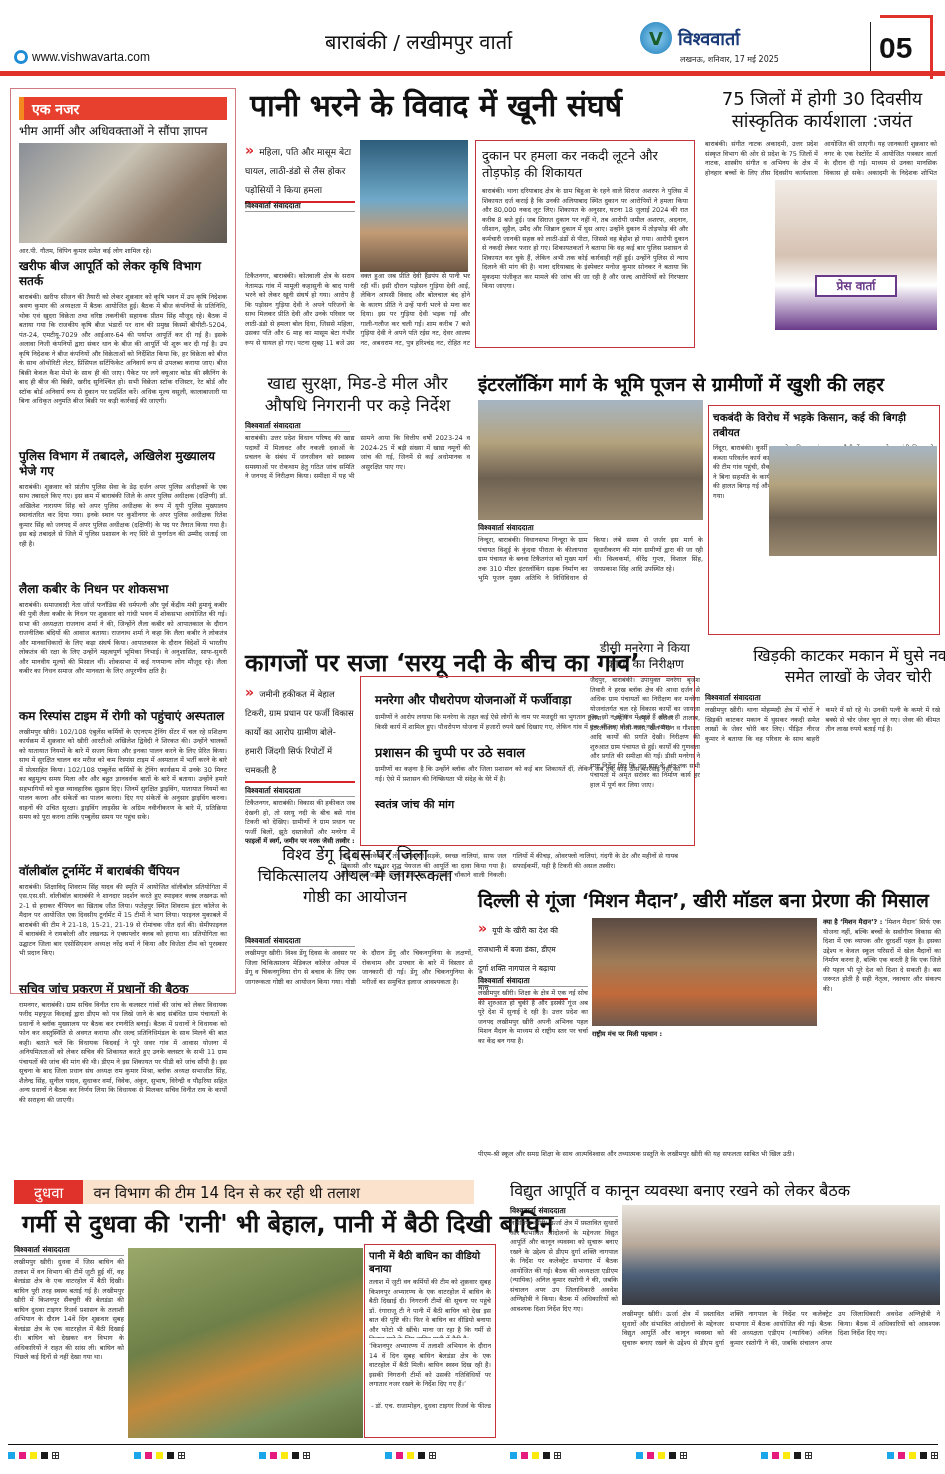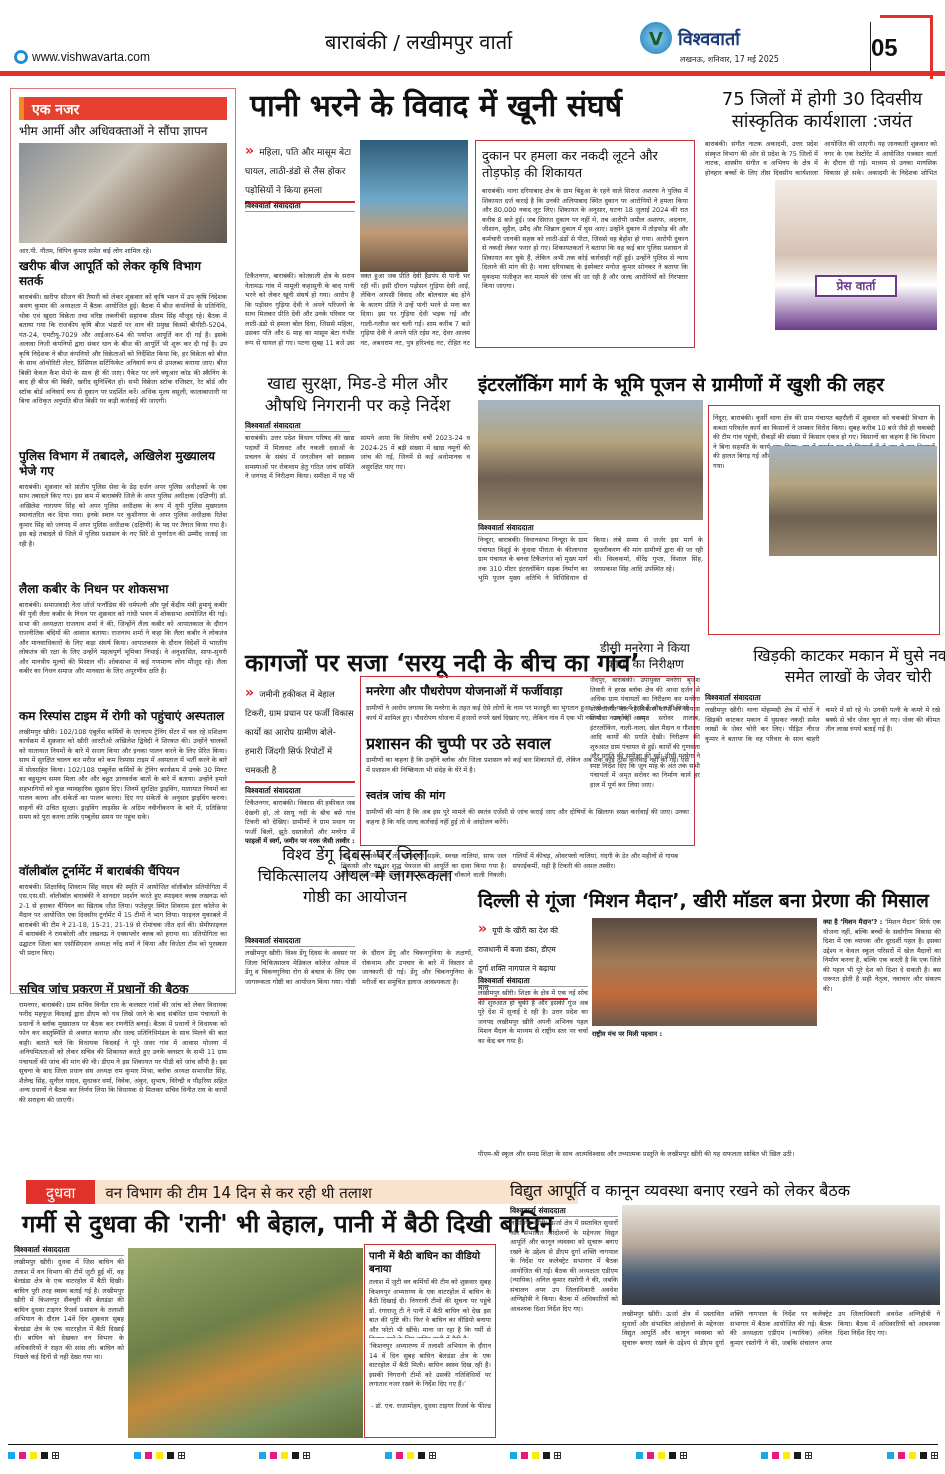--- a/index.html
+++ b/index.html
@@ -6,21 +6,21 @@
 body{width:945px;height:1474px;background:#fff;font-family:"DejaVu Sans",sans-serif;color:#111;position:relative;overflow:hidden}
 .abs{position:absolute}
 .masthead{left:0;top:0;width:945px;height:76px}
 .url{left:14px;top:50px;font-size:12px;font-family:"Liberation Sans",sans-serif;display:flex;align-items:center;gap:4px}
 .ie{width:14px;height:14px;border-radius:50%;border:3px solid #1e8bd6;display:inline-block}
 .section-title{left:325px;top:28px;font-size:20px;font-family:"DejaVu Sans",sans-serif;color:#111}
 .logo{left:640px;top:22px;display:flex;align-items:center;gap:6px}
 .logo-mark{width:32px;height:32px;border-radius:50%;background:radial-gradient(circle,#8fd0f0,#1a7ab8);display:flex;align-items:center;justify-content:center;color:#1b5d2a;font-weight:bold;font-size:18px}
 .logo-name{font-size:18px;font-weight:bold;color:#1a3a78}
 .dateline{left:680px;top:53px;font-size:8px;color:#222}
-.pageno{left:870px;top:22px;width:62px;height:52px;border-left:1px solid #222;font-size:24px;font-family:"Liberation Sans",sans-serif;font-weight:bold;line-height:52px}
+.pageno{left:870px;top:22px;width:62px;height:52px;border-left:1px solid #222;font-size:30px;font-family:"Liberation Sans",sans-serif;font-weight:bold;padding-left:8px;line-height:52px}
 .pagebox{left:930px;top:15px;width:3px;height:64px;background:#e0322b}
 .pagebox-top{left:880px;top:15px;width:53px;height:3px;background:#e0322b}
 .redbar{left:0;top:71px;width:945px;height:5px;background:#e0322b}
 .col{font-size:6.5px;line-height:9.5px;color:#333;text-align:justify;overflow:hidden}
 .box{border:1px solid #c8323a}
 .h-small{font-size:12px;font-weight:bold;line-height:15px;color:#111}
 .h-mid{font-size:15px;line-height:19px;color:#111}
 .h-big{font-size:30px;font-weight:bold;line-height:36px;color:#111;white-space:nowrap}
 .h-big2{font-size:23px;line-height:28px;color:#111;text-align:center}
 .byline{font-size:7.5px;font-weight:bold;border-bottom:1px solid #999;padding-bottom:1px;margin-bottom:2px}
@@ -109,44 +109,44 @@
 </div>
 
 <div class="abs h-big" style="left:478px;top:372px;width:465px;font-size:19px;line-height:24px;font-weight:bold">इंटरलॉकिंग मार्ग के भूमि पूजन से ग्रामीणों में खुशी की लहर</div>
 <div class="abs photo-crowd" style="left:478px;top:400px;width:225px;height:120px"></div>
 <div class="abs" style="left:478px;top:522px;width:225px">
   <div class="byline" style="width:110px">विश्ववार्ता संवाददाता</div>
   <div class="col" style="height:76px;column-count:2;column-gap:6px">निन्दूरा, बाराबंकी। विधानसभा निन्दूरा के ग्राम पंचायत विशुई के कुंदवा पीराता के कीलापारा ग्राम पंचायत के बनवा टिकैतगंज को मुख्य मार्ग तक 310 मीटर इंटरलॉकिंग सड़क निर्माण का भूमि पूजन मुख्य अतिथि ने विधिविधान से किया। लंबे समय से जर्जर इस मार्ग के सुधारीकरण की मांग ग्रामीणों द्वारा की जा रही थी। विश्वकर्मा, वीरेंद्र गुप्ता, विशाल सिंह, जयप्रकाश सिंह आदि उपस्थित रहे।</div>
 </div>
 
 <div class="abs box" style="left:708px;top:405px;width:232px;height:230px;padding:4px">
+  <div class="h-small" style="font-size:10.5px">चकबंदी के विरोध में भड़के किसान, कई की बिगड़ी तबीयत</div>
   <div class="photo-crowd abs" style="left:60px;top:40px;width:168px;height:110px"></div>
   <div class="col" style="margin-top:4px;height:200px">निंदूरा, बाराबंकी। कुर्सी थाना क्षेत्र की ग्राम पंचायत बहरौली में शुक्रवार को चकबंदी विभाग के कब्जा परिवर्तन कार्य का किसानों ने जमकर विरोध किया। सुबह करीब 10 बजे जैसे ही चकबंदी की टीम गांव पहुंची, सैकड़ों की संख्या में किसान एकत्र हो गए। किसानों का कहना है कि विभाग ने बिना सहमति के कार्य शुरू किया। धूप में प्रदर्शन कर रहे किसानों में से चार से छह किसानों की हालत बिगड़ गई और वे चक्कर खाकर गिर पड़े। उन्हें तत्काल निजी अस्पताल में भर्ती कराया गया।</div>
 </div>
 
 <div class="abs h-big" style="left:245px;top:645px;width:420px;font-size:24px">कागजों पर सजा ‘सरयू नदी के बीच का गांव’</div>
 <div class="abs" style="left:245px;top:682px;width:110px">
   <span class="bullet">»</span>
   <span style="font-size:8.5px;line-height:13px">जमीनी हकीकत में बेहाल टिकरी, ग्राम प्रधान पर फर्जी विकास कार्यों का आरोप ग्रामीण बोले- हमारी जिंदगी सिर्फ रिपोर्टों में चमकती है</span>
   <div style="border-bottom:2px solid #d8232a;margin-top:4px"></div>
 </div>
 <div class="abs" style="left:245px;top:785px;width:110px">
   <div class="byline">विश्ववार्ता संवाददाता</div>
   <div class="col" style="height:38px">टिकैतनगर, बाराबंकी। विकास की हकीकत जब देखनी हो, तो सरयू नदी के बीच बसे गांव टिकरी को देखिए। ग्रामीणों ने ग्राम प्रधान पर फर्जी बिलों, झूठे दस्तावेजों और मनरेगा में घोटाले के गंभीर आरोप लगाए हैं।</div>
   <div class="col" style="font-weight:bold;color:#111">फाइलों में स्वर्ग, जमीन पर नरक जैसी तस्वीर :</div>
 </div>
 <div class="abs col" style="left:341px;top:852px;width:337px;height:32px;column-count:2;column-gap:6px">गांव के दस्तावेजों में तो चमचमाती सड़कें, स्वच्छ नालियां, साफ जल निकासी और घर-घर शुद्ध पेयजल की आपूर्ति का दावा किया गया है। लेकिन जब जमीनी हालात देखे गए तो सन्नाटा चौंकाने वाली निकली। गलियों में कीचड़, ओवरफ्लो नालियां, गंदगी के ढेर और महीनों से गायब सफाईकर्मी, यही है टिकरी की असल तस्वीर।</div>
 
-<div class="abs box" style="left:360px;top:676px;width:335px;height:170px;padding:5px">
+<div class="abs box" style="left:360px;top:676px;width:335px;height:170px;padding:14px">
   <div class="h-mid" style="font-size:12px;font-weight:bold">मनरेगा और पौधरोपण योजनाओं में फर्जीवाड़ा</div>
   <div class="col" style="height:30px;margin-top:3px">ग्रामीणों ने आरोप लगाया कि मनरेगा के तहत कई ऐसे लोगों के नाम पर मजदूरी का भुगतान हुआ, जो न तो गांव में रहते हैं और न ही किसी कार्य में शामिल हुए। पौधरोपण योजना में हजारों रुपये खर्च दिखाए गए, लेकिन गांव में एक भी नया पौधा नजर नहीं आया।</div>
-  <div class="h-mid" style="font-size:16px;font-weight:bold">प्रशासन की चुप्पी पर उठे सवाल</div>
+  <div class="h-mid" style="font-size:13px;font-weight:bold">प्रशासन की चुप्पी पर उठे सवाल</div>
   <div class="col" style="height:30px;margin-top:3px">ग्रामीणों का कहना है कि उन्होंने ब्लॉक और जिला प्रशासन को कई बार शिकायतें दीं, लेकिन अब तक कोई ठोस कार्रवाई नहीं की गई। ऐसे में प्रशासन की निष्क्रियता भी संदेह के घेरे में है।</div>
   <div class="h-mid" style="font-size:11px;font-weight:bold">स्वतंत्र जांच की मांग</div>
-  <div class="col" style="height:30px;margin-top:3px">ग्रामीणों की मांग है कि अब इस पूरे मामले की स्वतंत्र एजेंसी से जांच कराई जाए और दोषियों के खिलाफ सख्त कार्रवाई की जाए। उनका कहना है कि यदि जल्द कार्रवाई नहीं हुई तो वे आंदोलन करेंगे।</div>
 </div>
 
 <div class="abs" style="left:590px;top:640px;width:110px">
   <div class="h-mid" style="font-size:12px;line-height:16px;text-align:center">डीसी मनरेगा ने किया कार्यों का निरीक्षण</div>
   <div class="col" style="height:200px;margin-top:4px">जैदपुर, बाराबंकी। उपायुक्त मनरेगा बृजेश तिवारी ने हरख ब्लॉक क्षेत्र की आधा दर्जन से अधिक ग्राम पंचायतों का निरीक्षण कर मनरेगा योजनांतर्गत चल रहे विकास कार्यों का जायजा लिया। उन्होंने अमृत सरोवर तालाब, इंटरलॉकिंग, नाली-नाला, खेल मैदान व गौशाला आदि कार्यों की प्रगति देखी। निरीक्षण की शुरुआत ग्राम पंचायत से हुई। कार्यों की गुणवत्ता और प्रगति की समीक्षा की गई। डीसी मनरेगा ने स्पष्ट निर्देश दिए कि जून माह के अंत तक सभी पंचायतों में अमृत सरोवर का निर्माण कार्य हर हाल में पूर्ण कर लिया जाए।</div>
 </div>
 
 <div class="abs h-big2" style="left:739px;top:645px;width:238px;font-size:16px;line-height:21px">खिड़की काटकर मकान में घुसे नकदी समेत लाखों के जेवर चोरी</div>
 <div class="abs" style="left:705px;top:692px;width:235px">
   <div class="byline" style="width:110px">विश्ववार्ता संवाददाता</div>
@@ -172,21 +172,21 @@
 </div>
 <div class="abs col" style="left:592px;top:1030px;width:225px;height:120px;column-count:2;column-gap:6px">
   <b style="color:#111">राष्ट्रीय मंच पर मिली पहचान :</b>
 </div>
 <div class="abs col" style="left:823px;top:918px;width:118px;height:230px">
   <b style="color:#111">क्या है ‘मिशन मैदान’? :</b>
   <span>‘मिशन मैदान’ सिर्फ एक योजना नहीं, बल्कि बच्चों के सर्वांगीण विकास की दिशा में एक व्यापक और दूरदर्शी पहल है। इसका उद्देश्य न केवल स्कूल परिसरों में खेल मैदानों का निर्माण करना है, बल्कि एक करती है कि एक जिले की पहल भी पूरे देश को दिशा दे सकती है। बस जरूरत होती है सही नेतृत्व, नवाचार और संकल्प की।</span>
 </div>
 <div class="abs col" style="left:478px;top:1150px;width:465px;height:10px;white-space:nowrap">पीएम-श्री स्कूल और समग्र शिक्षा के साथ आत्मविश्वास और तथ्यात्मक प्रस्तुति के लखीमपुर खीरी की यह सफलता साबित भी खिल उठी।</div>
 
-<div class="abs" style="left:26px;top:1180px;width:552px;display:flex">
+<div class="abs" style="left:14px;top:1180px;width:460px;display:flex">
   <div class="banner-left">दुधवा</div>
   <div class="banner-right" style="flex:1">वन विभाग की टीम 14 दिन से कर रही थी तलाश</div>
 </div>
 <div class="abs h-big" style="left:22px;top:1206px;width:480px;font-size:24px;font-weight:bold">गर्मी से दुधवा की 'रानी' भी बेहाल, पानी में बैठी दिखी बाघिन</div>
 <div class="abs" style="left:14px;top:1244px;width:110px">
   <div class="byline">विश्ववार्ता संवाददाता</div>
   <div class="col" style="height:190px">लखीमपुर खीरी। दुधवा में जिस बाघिन की तलाश में वन विभाग की टीमें जुटी हुई थीं, वह बेलडंडा क्षेत्र के एक वाटरहोल में बैठी दिखी। बाघिन पूरी तरह स्वस्थ बताई गई है। लखीमपुर खीरी में किशनपुर सैंक्चुरी की बेलडंडा की बाघिन दुधवा टाइगर रिजर्व प्रशासन के तलाशी अभियान के दौरान 14वें दिन शुक्रवार सुबह बेलडंडा क्षेत्र के एक वाटरहोल में बैठी दिखाई दी। बाघिन को देखकर वन विभाग के अधिकारियों ने राहत की सांस ली। बाघिन को पिछले कई दिनों से नहीं देखा गया था।</div>
 </div>
 <div class="abs photo-tiger" style="left:128px;top:1248px;width:235px;height:190px"></div>
 <div class="abs box" style="left:364px;top:1244px;width:132px;height:194px;padding:4px">

